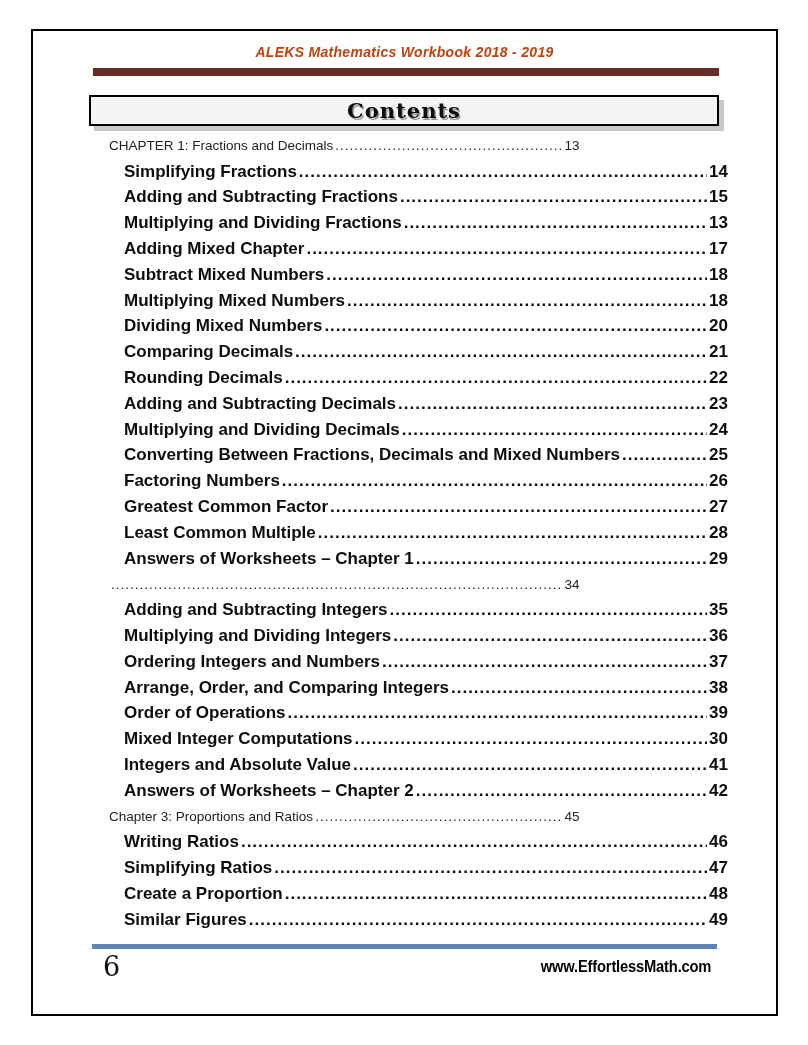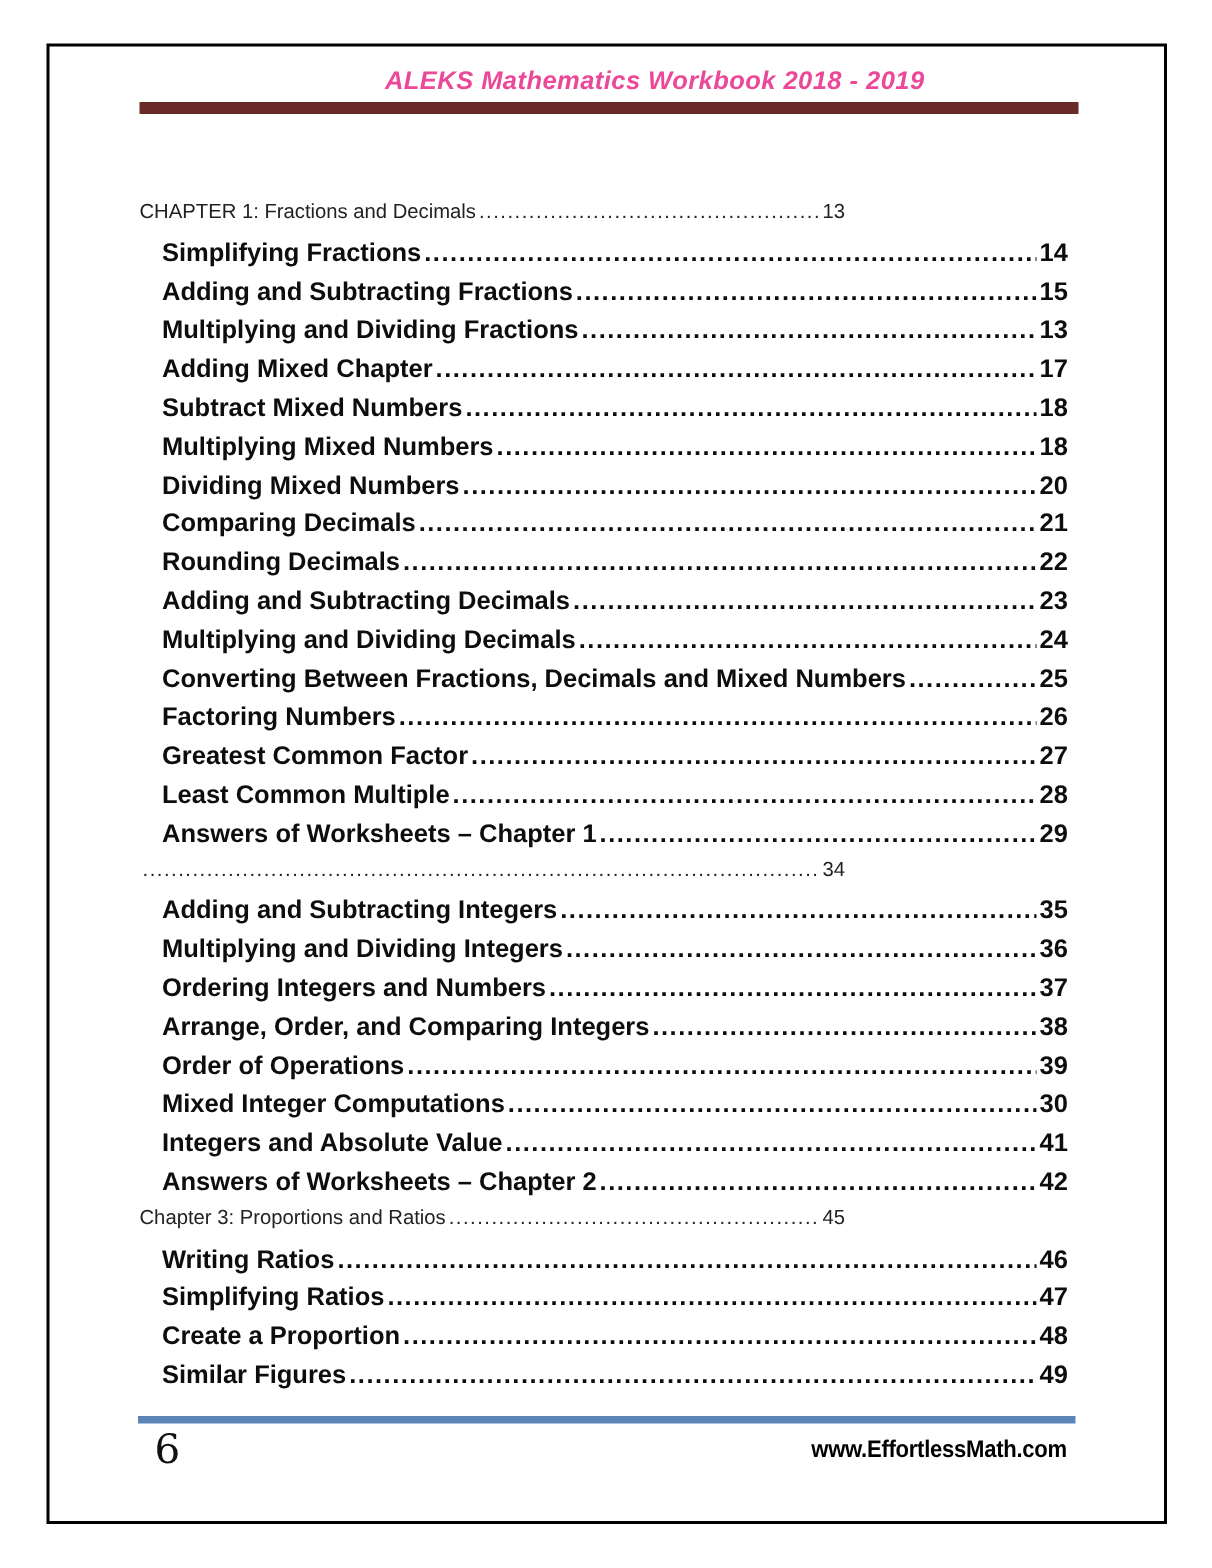--- a/index.html
+++ b/index.html
@@ -6,23 +6,22 @@
   body{width:808px;height:1045px;position:relative;font-family:"Liberation Sans",sans-serif;-webkit-font-smoothing:antialiased;}
 
   .page{
     position:absolute;left:31px;top:29px;width:743px;height:983px;
     border:2px solid #000;background:#fff;
   }
 
   .header-title{
     position:absolute;left:0;top:13px;width:100%;
     text-align:center;font-weight:bold;font-style:italic;
-    font-size:17px;letter-spacing:.3px;color:#ec4899;
+    font-size:14px;letter-spacing:.3px;color:#c2410c;
     font-family:"Liberation Sans",sans-serif;
-    margin-left:32px;
   }
   .rule-maroon{
     position:absolute;left:60px;top:37px;width:626px;height:8px;
   }
 
   .contents-box{
     position:absolute;left:56px;top:64px;width:626px;height:27px;
     background:#f4f4f2;border:2px solid #000;
     box-shadow:5px 5px 0 #c9c9c9;
     display:flex;align-items:center;justify-content:center;
@@ -30,22 +29,22 @@
   .contents-title{
     font-family:"DejaVu Serif","Liberation Serif",serif;
     font-weight:bold;font-size:21px;letter-spacing:1px;color:#0c0c0c;
     text-shadow:1.5px 1.5px 0 #9a9a9a, -0.5px -0.5px 0 #f8f8f8;
   }
 
   .toc{
     position:absolute;left:60px;top:102px;width:619px;
   }
   .toc-row{
-    display:flex;align-items:flex-start;height:25.8px;
-    color:#151515;white-space:nowrap;
+    display:flex;align-items:center;height:25.8px;
+    color:#151515;white-space:nowrap;margin-left:16px;
   }
   .toc-row.chapter{
     width:76%;
     font-size:13.5px;font-weight:normal;color:#222;
   }
   .toc-row.section{
     width:100%;
     padding-left:15px;box-sizing:border-box;
     font-size:17px;font-weight:bold;color:#0d0d0d;
   }
@@ -72,20 +71,23 @@
 </style>
 </head>
 <body>
 
 <div class="page">
 
   <div class="header-title">ALEKS Mathematics Workbook 2018 - 2019</div>
 
   <div class="rule-maroon" style="background: rgb(105, 43, 38);"></div>
 
+  <div class="contents-box">
+    <span class="contents-title">Contents</span>
+  </div>
 
   <div class="toc" id="toc">
     <div class="toc-row chapter">
       <span class="toc-label">CHAPTER 1: Fractions and Decimals</span>
       <span class="toc-leader">............................................................................................................................................................................................................................................................................................................</span>
       <span class="toc-page">13</span>
     </div>
 
     <div class="toc-row section">
       <span class="toc-label">Simplifying Fractions</span>

